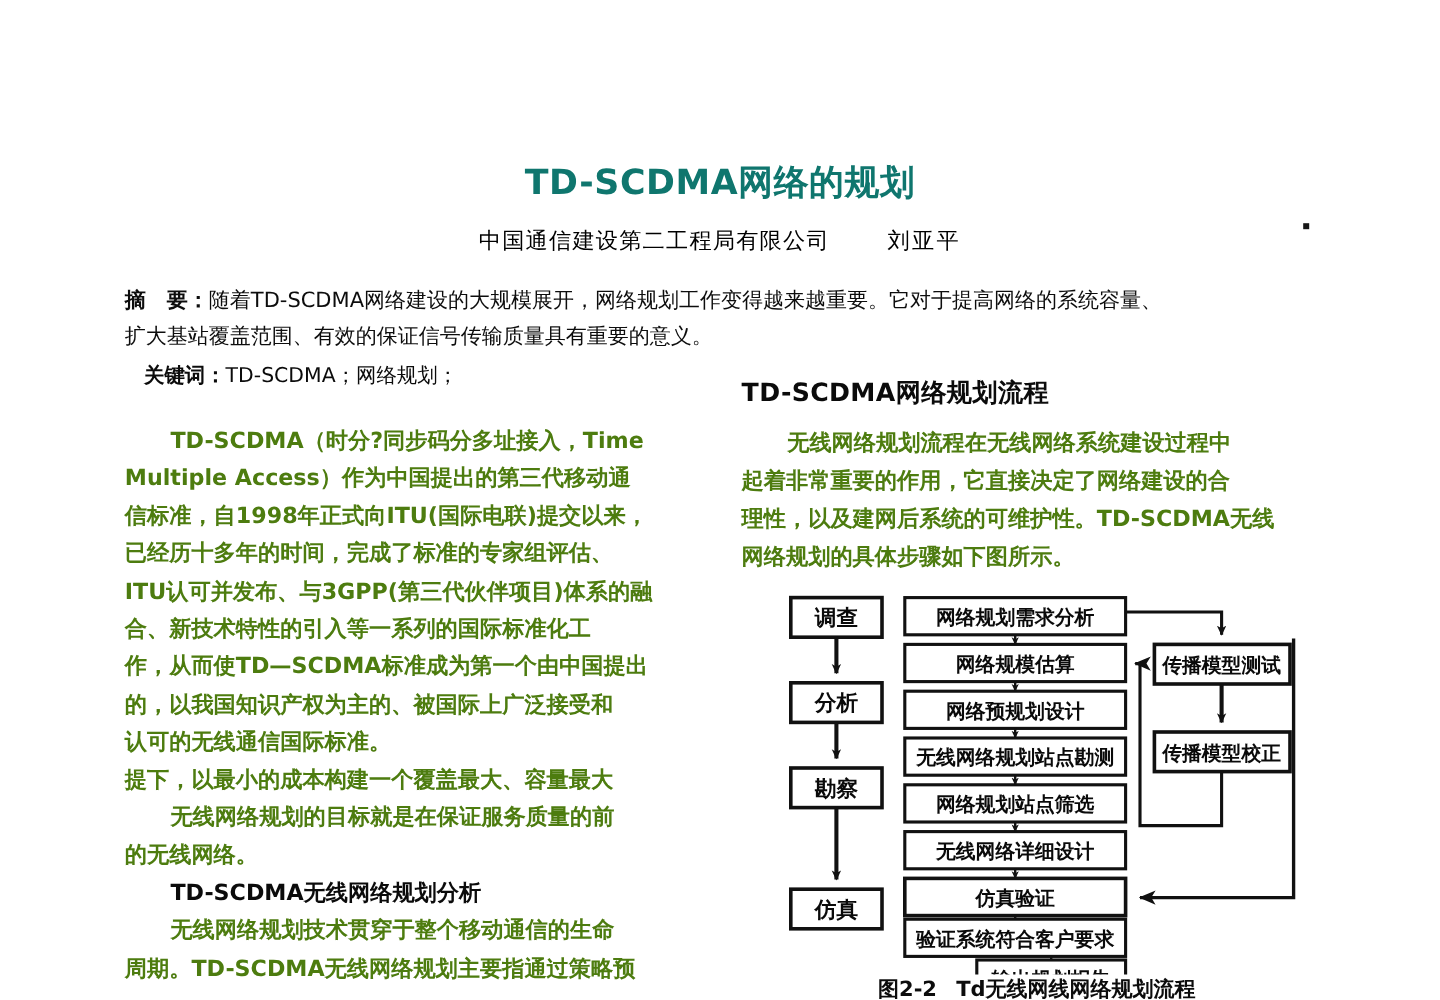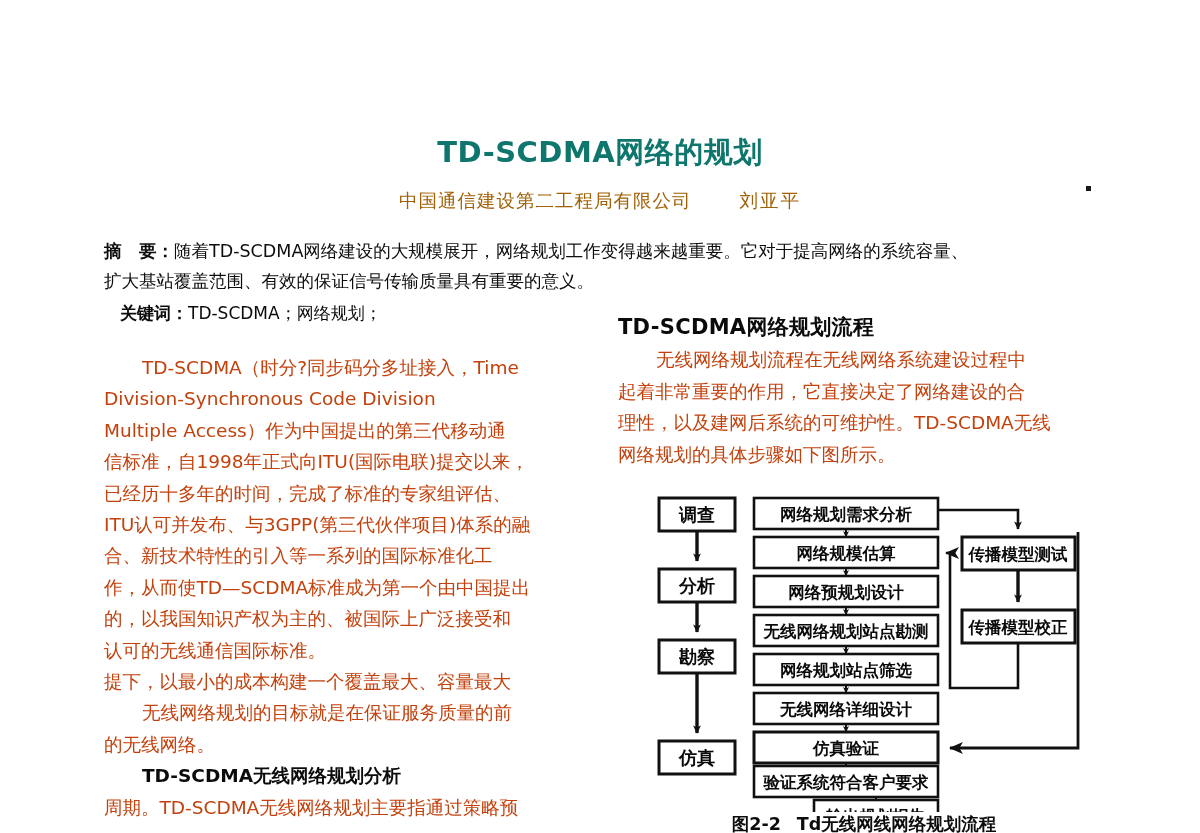--- a/index.html
+++ b/index.html
@@ -33,21 +33,21 @@
     color: #0f766e;
     white-space: nowrap;
   }
   .byline {
     position: absolute;
     left: 0;
     top: 188px;
     width: 1200px;
     text-align: center;
     font-size: 18.5px;
-    color: #a16207;
+    color: #000000;
     white-space: nowrap;
   }
   .byline .affil { letter-spacing: 1px; }
   .byline .author { margin-left: 48px; letter-spacing: 2px; }
 
   .artifact-dot {
     position: absolute;
     left: 1086px;
     top: 186px;
     width: 5px;
@@ -87,32 +87,32 @@
   .col-right {
     position: absolute;
     left: 618px;
     top: 312px;
     width: 492px;
   }
   .body-line {
     font-size: 18.5px;
     line-height: 31.4px;
     white-space: nowrap;
-    color: #c2410c;
-    font-weight: normal;
+    color: #4d7c0f;
+    font-weight: bold;
   }
   .body-line.indent { padding-left: 38px; }
   .col-right .body-line { line-height: 31.6px; }
 
   .sec-head {
     font-size: 21px;
     font-weight: bold;
     line-height: 30px;
     white-space: nowrap;
-    margin-bottom: 2px;
+    margin-bottom: 12px;
     letter-spacing: 0.3px;
   }
   .subhead {
     font-size: 18.5px;
     font-weight: bold;
     line-height: 31.4px;
     white-space: nowrap;
     padding-left: 38px;
   }
 
@@ -159,36 +159,36 @@
   <div class="artifact-dot"></div>
 
   <div class="abstract">
     <div class="abstract-line"><b>摘　要：</b><span>随着TD-SCDMA网络建设的大规模展开，网络规划工作变得越来越重要。它对于提高网络的系统容量、</span></div>
     <div class="abstract-line">扩大基站覆盖范围、有效的保证信号传输质量具有重要的意义。</div>
     <div class="kw"><span class="kwlabel">关键词：</span><span>TD-SCDMA；网络规划；</span></div>
   </div>
 
   <div class="col-left">
     <div class="body-line indent">TD-SCDMA（时分?同步码分多址接入，Time</div>
-    <div class="body-line">Division-Synchronous Code Division</div>
     <div class="body-line">Multiple Access）作为中国提出的第三代移动通</div>
     <div class="body-line">信标准，自1998年正式向ITU(国际电联)提交以来，</div>
     <div class="body-line">已经历十多年的时间，完成了标准的专家组评估、</div>
     <div class="body-line">ITU认可并发布、与3GPP(第三代伙伴项目)体系的融</div>
     <div class="body-line">合、新技术特性的引入等一系列的国际标准化工</div>
     <div class="body-line">作，从而使TD—SCDMA标准成为第一个由中国提出</div>
     <div class="body-line">的，以我国知识产权为主的、被国际上广泛接受和</div>
     <div class="body-line">认可的无线通信国际标准。</div>
 
     <div class="body-line">提下，以最小的成本构建一个覆盖最大、容量最大</div>
     <div class="body-line indent">无线网络规划的目标就是在保证服务质量的前</div>
     <div class="body-line">的无线网络。</div>
 
     <div class="subhead">TD-SCDMA无线网络规划分析</div>
 
+    <div class="body-line indent">无线网络规划技术贯穿于整个移动通信的生命</div>
     <div class="body-line">周期。TD-SCDMA无线网络规划主要指通过策略预</div>
   </div>
 
   <div class="col-right">
     <div class="sec-head">TD-SCDMA网络规划流程</div>
     <div class="body-line indent">无线网络规划流程在无线网络系统建设过程中</div>
     <div class="body-line">起着非常重要的作用，它直接决定了网络建设的合</div>
     <div class="body-line">理性，以及建网后系统的可维护性。TD-SCDMA无线</div>
     <div class="body-line">网络规划的具体步骤如下图所示。</div>
   </div>

